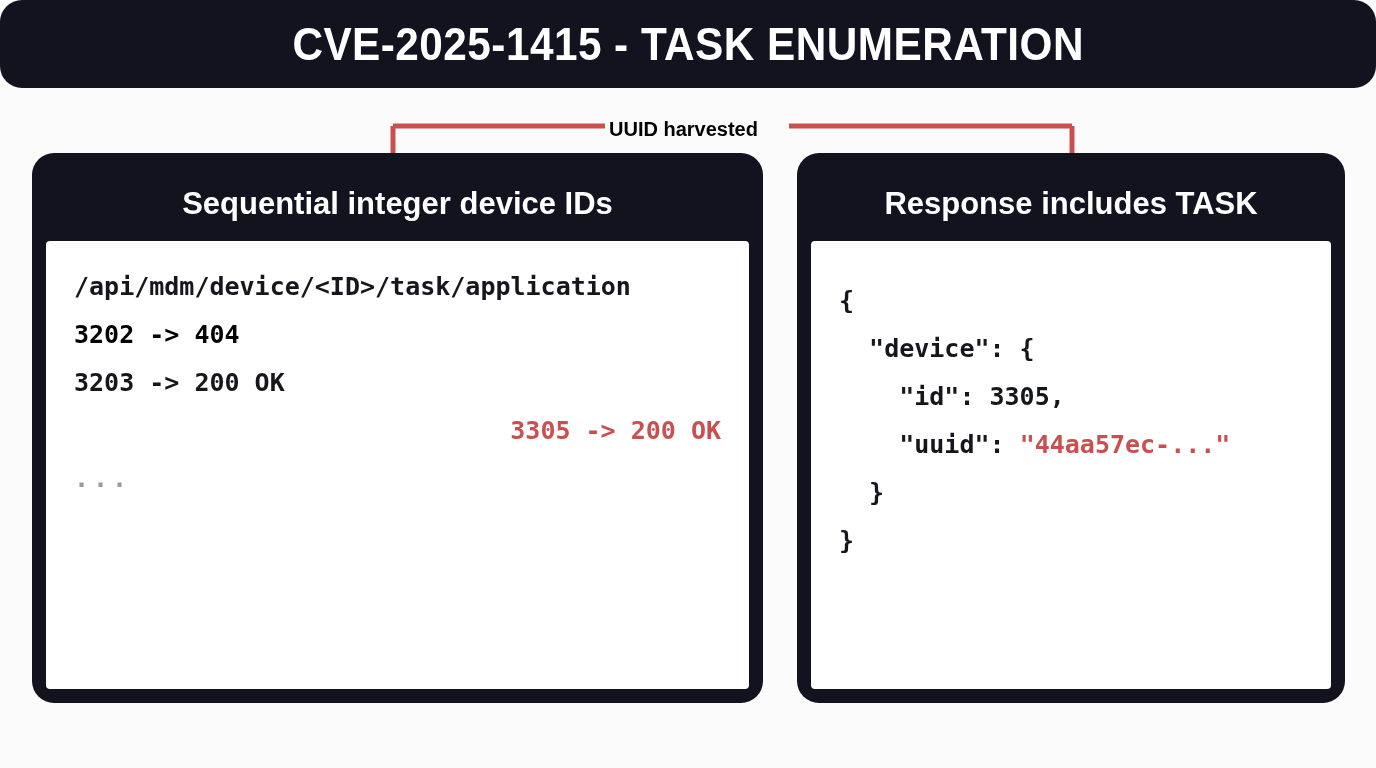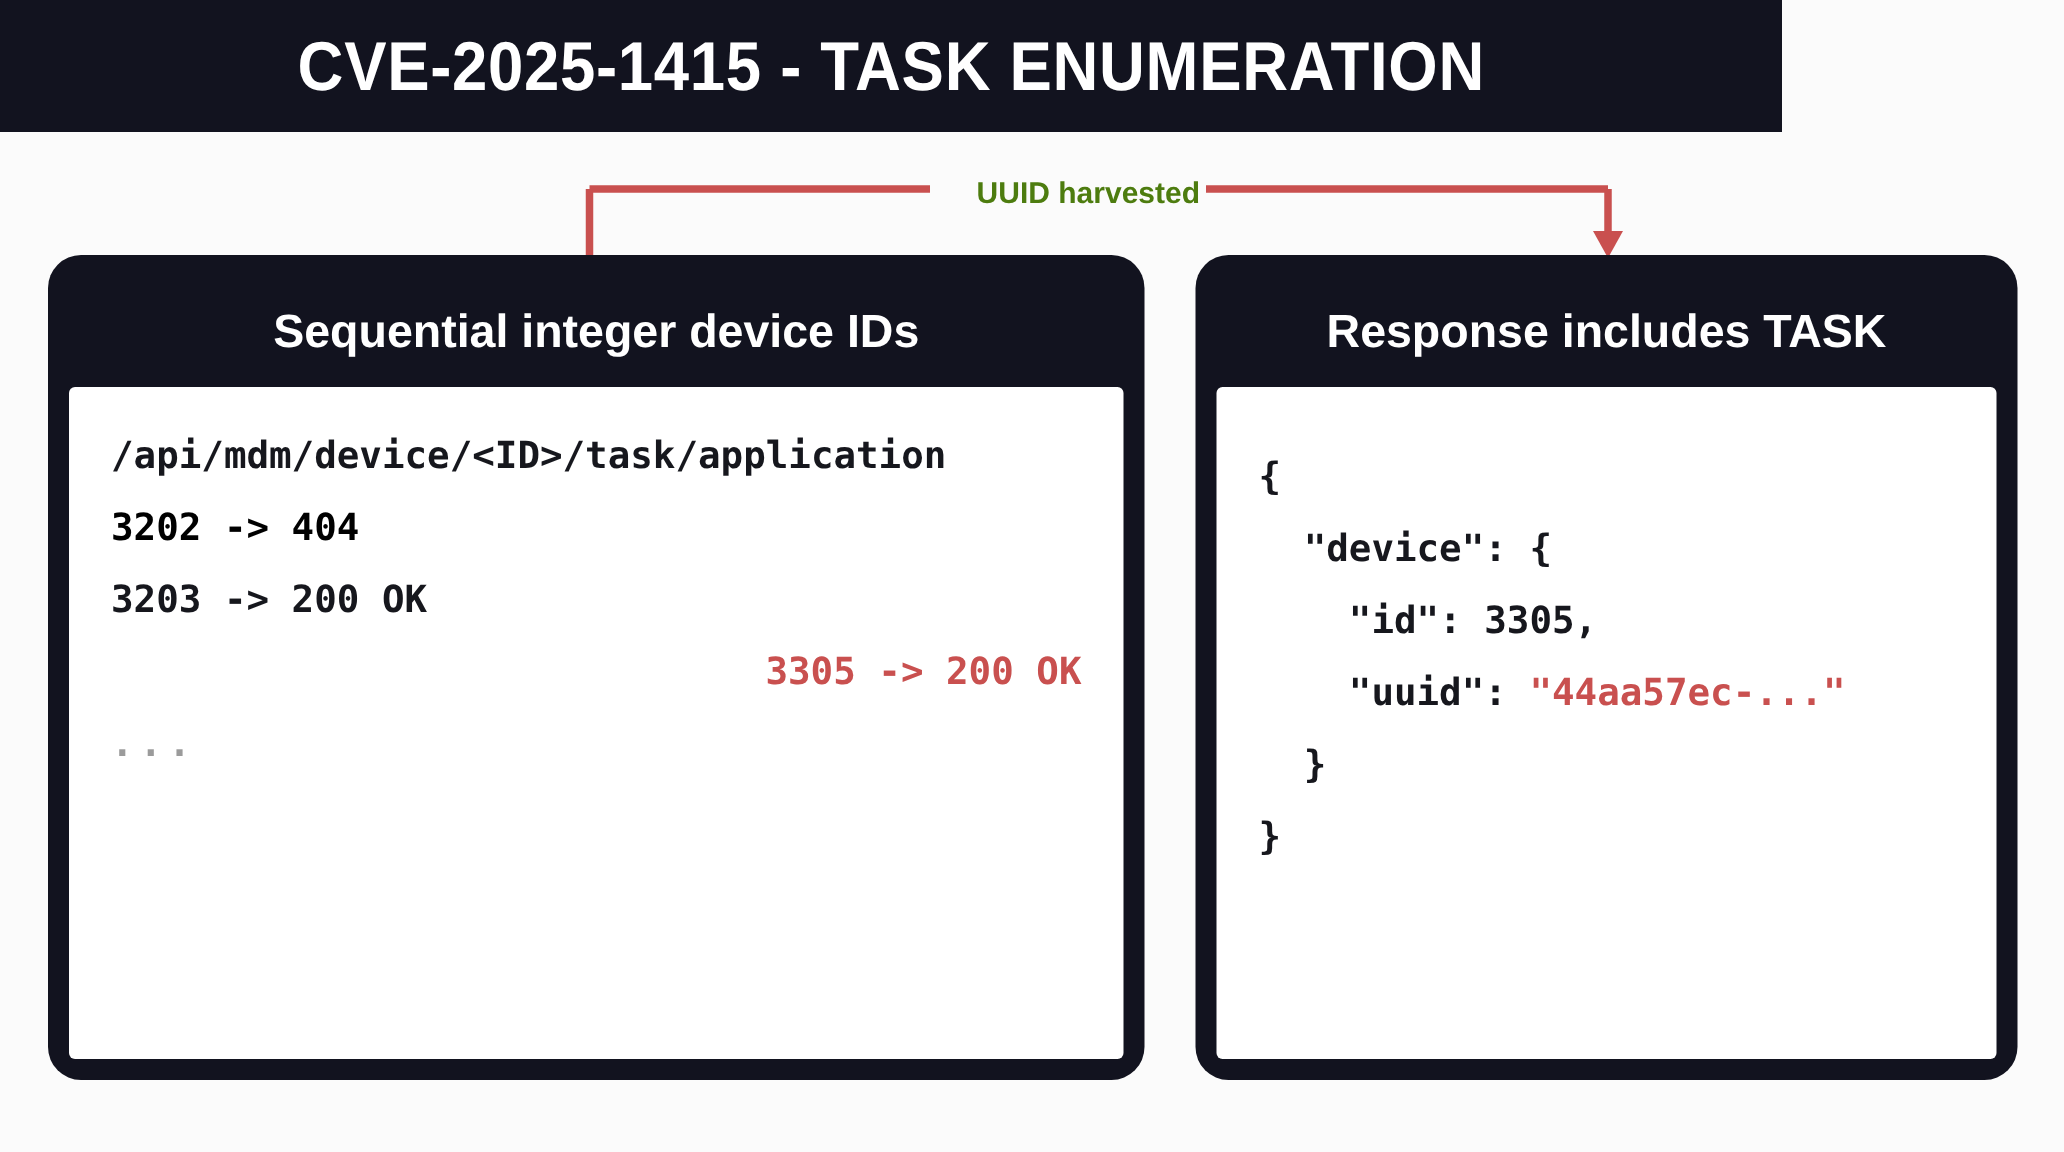--- a/index.html
+++ b/index.html
@@ -12,26 +12,27 @@
     background: #fbfbfb;
     font-family: "Liberation Sans", sans-serif;
     overflow: hidden;
     position: relative;
   }
 
   
   #header-band {
     position: absolute;
     left: 0; top: 0;
-    width: 1188px;
+    width: 1376px;
     height: 88px;
     background: #12131f;
     display: flex;
     align-items: center;
     justify-content: center;
+    border-radius: 22px;
   }
   #header-title {
     color: #ffffff;
     font-family: "Liberation Sans", sans-serif;
     font-size: 46px;
     font-weight: bold;
     letter-spacing: 0.5px;
     text-transform: uppercase;
     transform: scaleX(0.92);
     white-space: nowrap;
@@ -40,37 +41,37 @@
   
   #connector {
     position: absolute;
     left: 0; top: 88px;
     width: 1376px;
     height: 100px;
     pointer-events: none;
   }
   #connector-label {
     position: absolute;
-    left: 620px;
+    left: 605px;
     top: 116px;
     width: 176px;
-    text-align: right;
-    color: #4d7c0f;
+    text-align: left;
+    color: #000000;
     font-family: "Liberation Sans", sans-serif;
     font-size: 20px;
     font-weight: bold;
     background: #fbfbfb;
     padding: 0 4px;
     line-height: 26px;
   }
 
   
   #cards {
     position: absolute;
-    left: 0; top: 170px;
+    left: 0; top: 153px;
     width: 1376px;
     height: 552px;
   }
   .card {
     position: absolute;
     top: 0;
     height: 550px;
     background: #12131f;
     border-radius: 22px;
     box-sizing: border-box;

